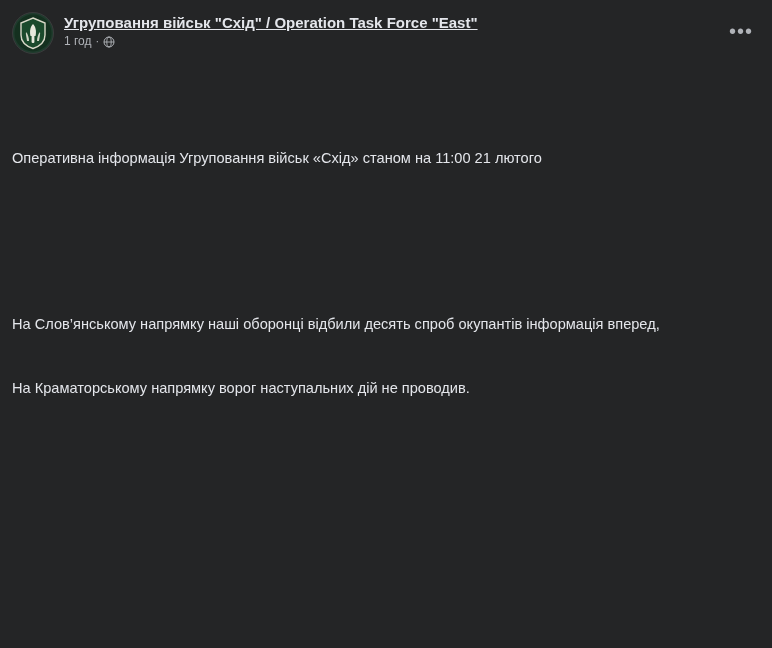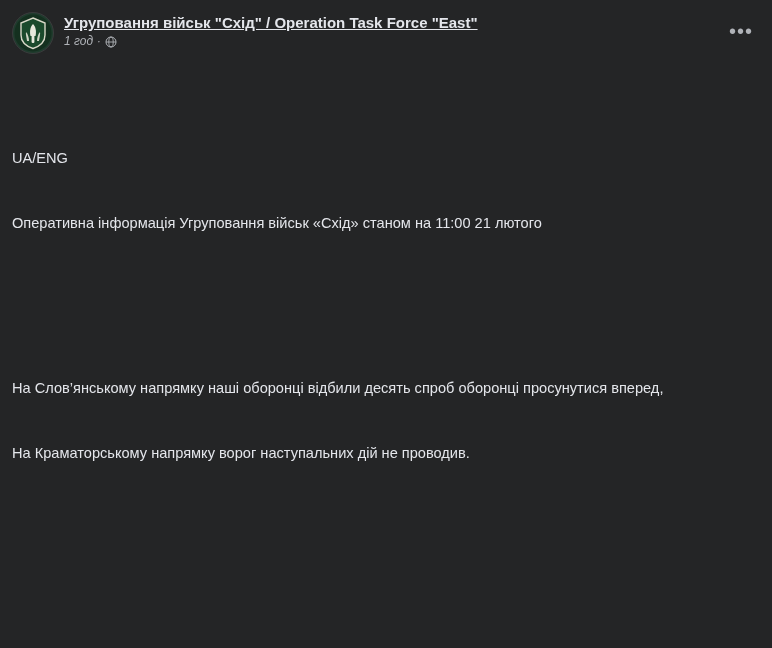--- a/index.html
+++ b/index.html
@@ -59,21 +59,20 @@
     cursor: pointer;
   }
   .meta-row {
     display: flex;
     align-items: center;
     gap: 4px;
     margin-top: 2px;
     font-size: 12px;
     color: #b0b3b8;
     line-height: 15px;
-    font-style: italic;
   }
   .meta-time { cursor: pointer; }
   .meta-dot { font-size: 11px; color: #b0b3b8; }
   .globe-icon { display: inline-flex; align-items: center; }
   .menu-button {
     position: absolute;
     top: 4px;
     right: 2px;
     width: 34px;
     height: 34px;
@@ -130,25 +129,24 @@
           </svg>
         </span>
       </div>
     </div>
 
     <div class="menu-button">•••</div>
   </div>
 
   <div class="post-body">
     <p class="para">
-      <span class="line">UA/ENG</span>
       <span class="line">Оперативна інформація Угруповання військ «Схід» станом на 11:00 21 лютого</span>
     </p>
     <p class="para">
-      <span class="line">На Слов’янському напрямку наші оборонці відбили десять спроб оборонці просунутися вперед,</span>
+      <span class="line">На Слов’янському напрямку наші оборонці відбили десять спроб окупантів інформація вперед,</span>
       <span class="line">На Краматорському напрямку ворог наступальних дій не проводив.</span>
     </p>
     
     
     
     
   </div>
 </div>
 
 </body></html>

